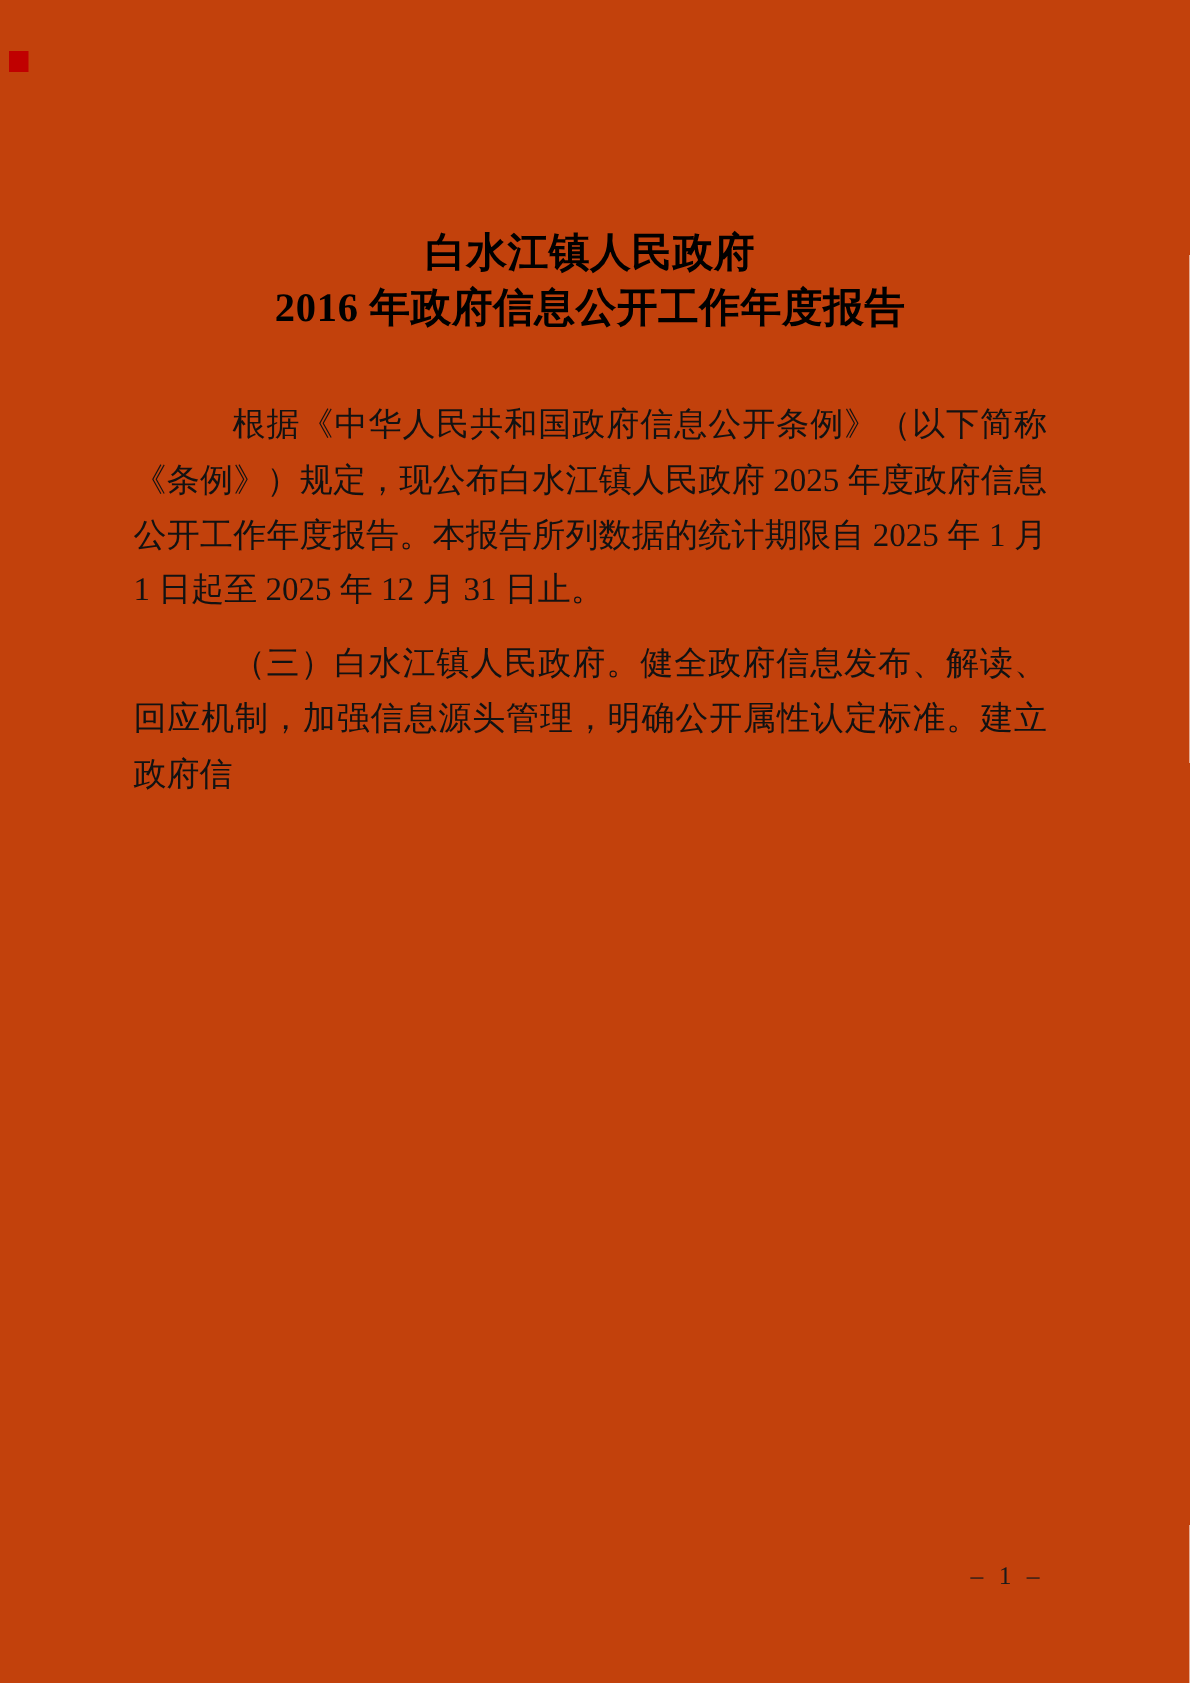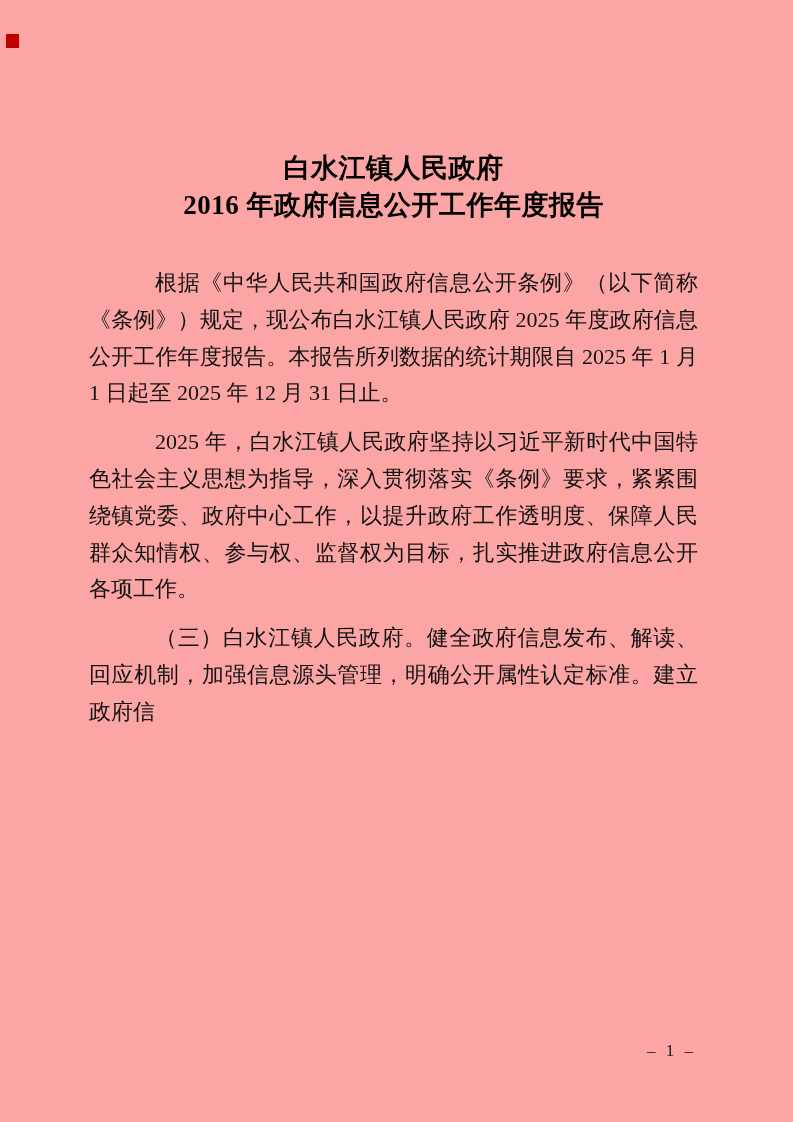--- a/index.html
+++ b/index.html
@@ -61,30 +61,29 @@
     top: 1041px;
     right: 97px;
     font-size: 17px;
     letter-spacing: 3px;
     color: #1a1a1a;
   }
 </style>
 </head>
 <body>
 
-<div class="page" style="background: #fca5a5;">
+<div class="page" style="background: #c2410c;">
 
   <div class="corner-mark" style="background: rgb(192, 0, 0);"></div>
 
   <div class="title-block">
     <div>白水江镇人民政府</div>
     <div>2016 年政府信息公开工作年度报告</div>
   </div>
 
   <div class="body-block">
     <p>根据《中华人民共和国政府信息公开条例》（以下简称《条例》）规定，现公布白水江镇人民政府 2025 年度政府信息公开工作年度报告。本报告所列数据的统计期限自 2025 年 1 月 1 日起至 2025 年 12 月 31 日止。</p>
-    <p>2025 年，白水江镇人民政府坚持以习近平新时代中国特色社会主义思想为指导，深入贯彻落实《条例》要求，紧紧围绕镇党委、政府中心工作，以提升政府工作透明度、保障人民群众知情权、参与权、监督权为目标，扎实推进政府信息公开各项工作。</p>
     <p>（三）白水江镇人民政府。健全政府信息发布、解读、回应机制，加强信息源头管理，明确公开属性认定标准。建立政府信</p>
   </div>
 
   <div class="page-footer">– 1 –</div>
 
 </div>
 
 </body></html>

